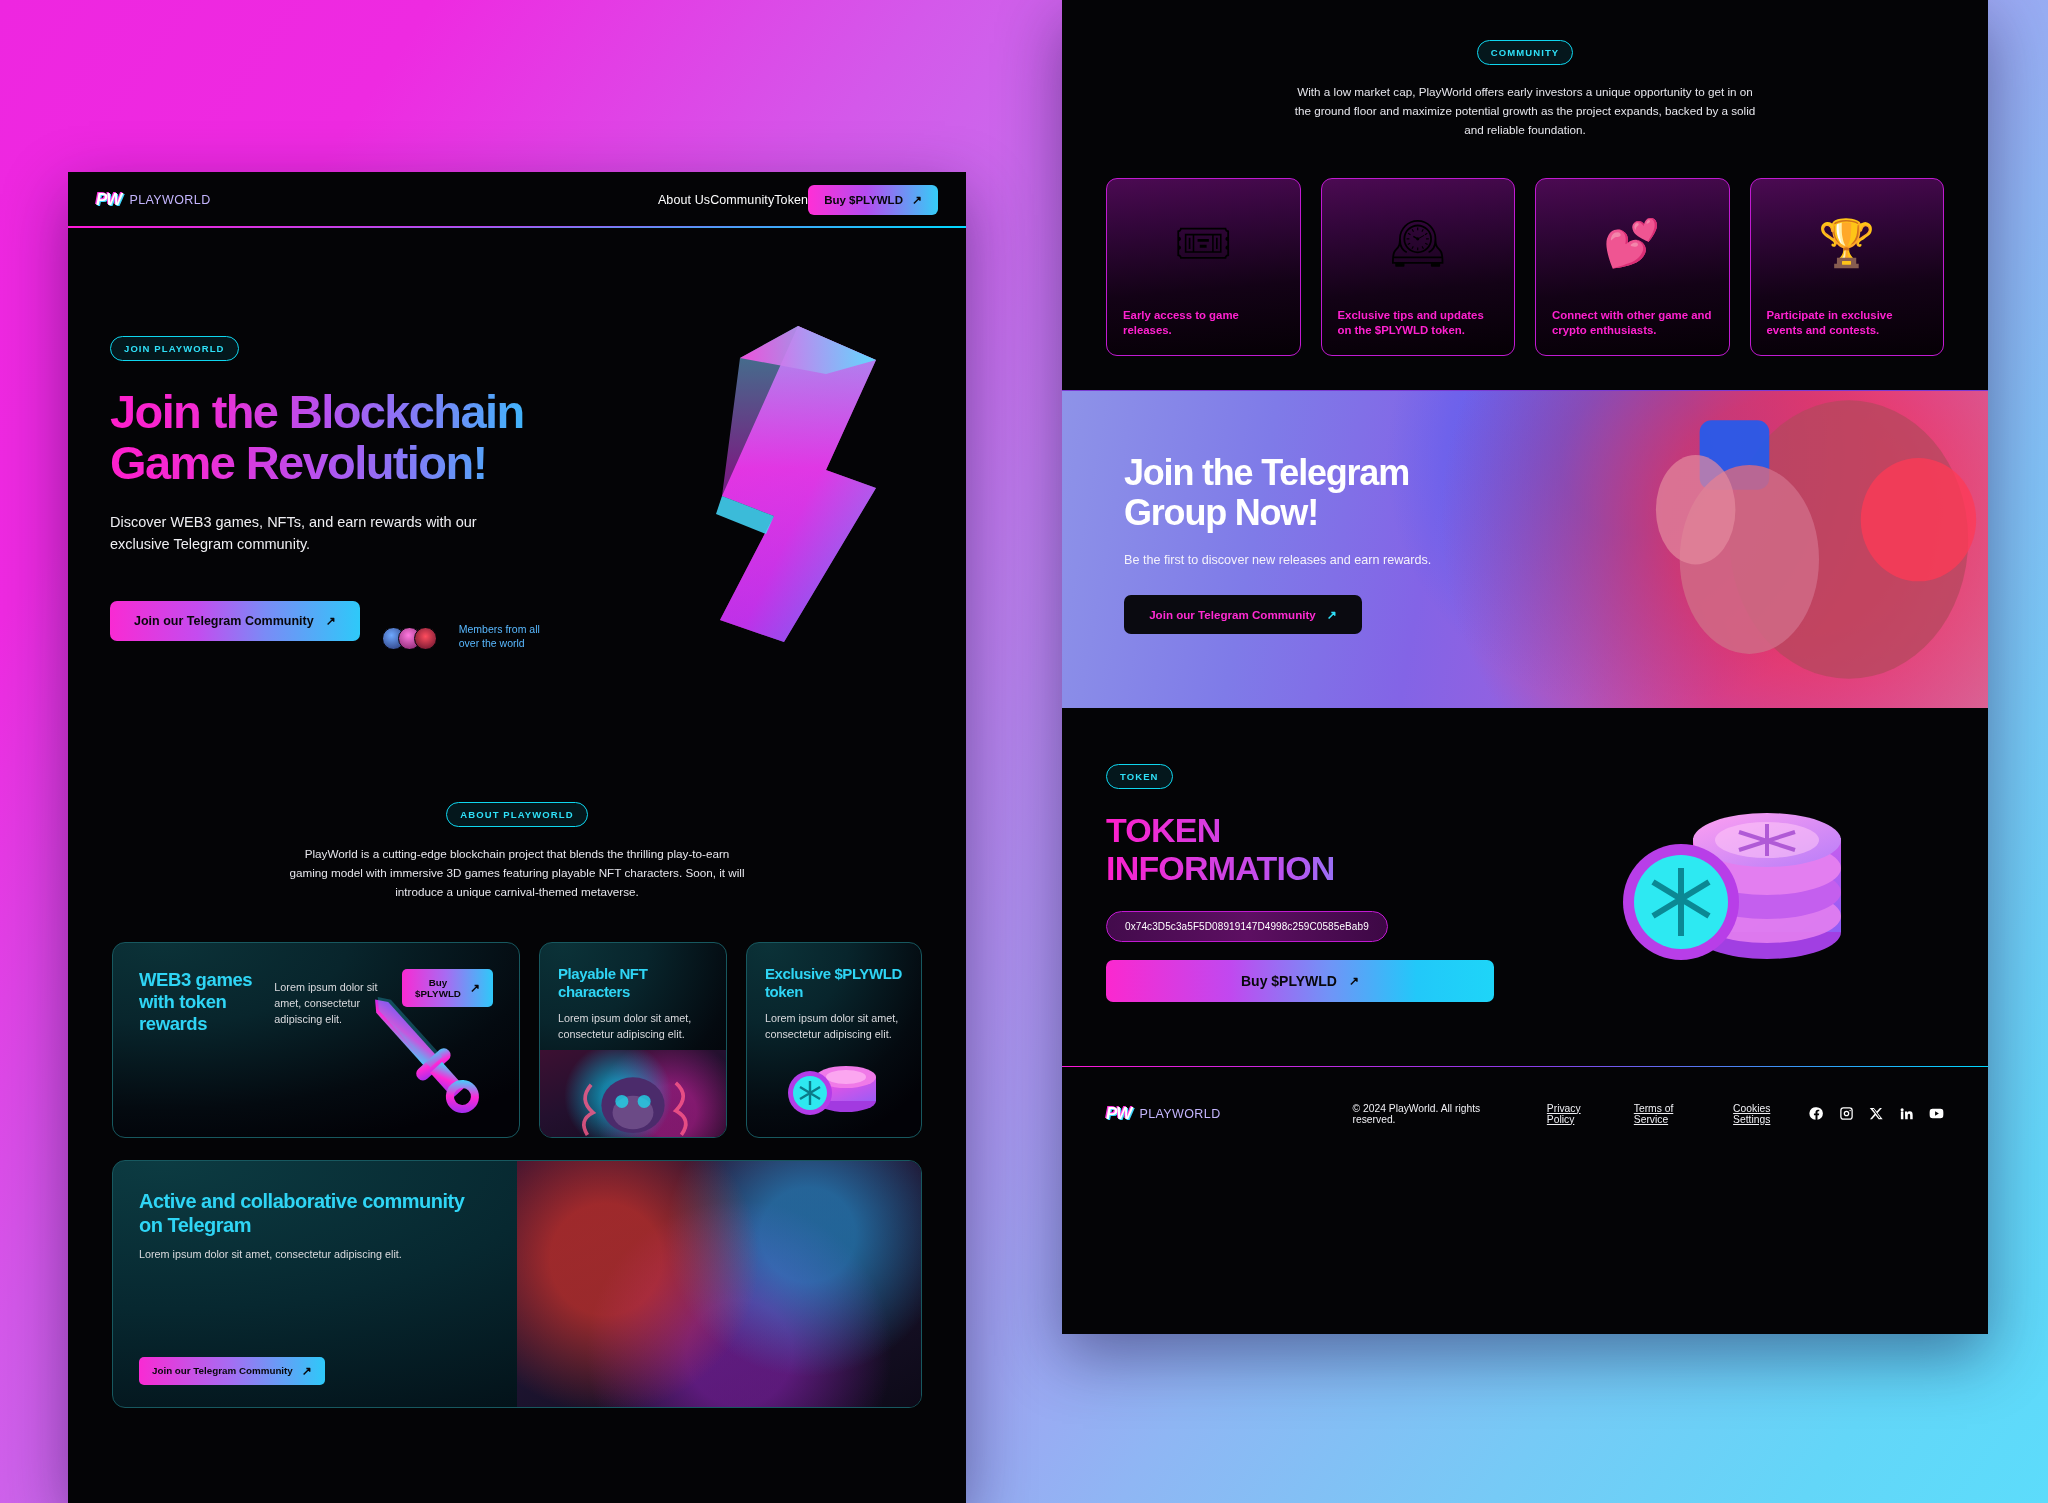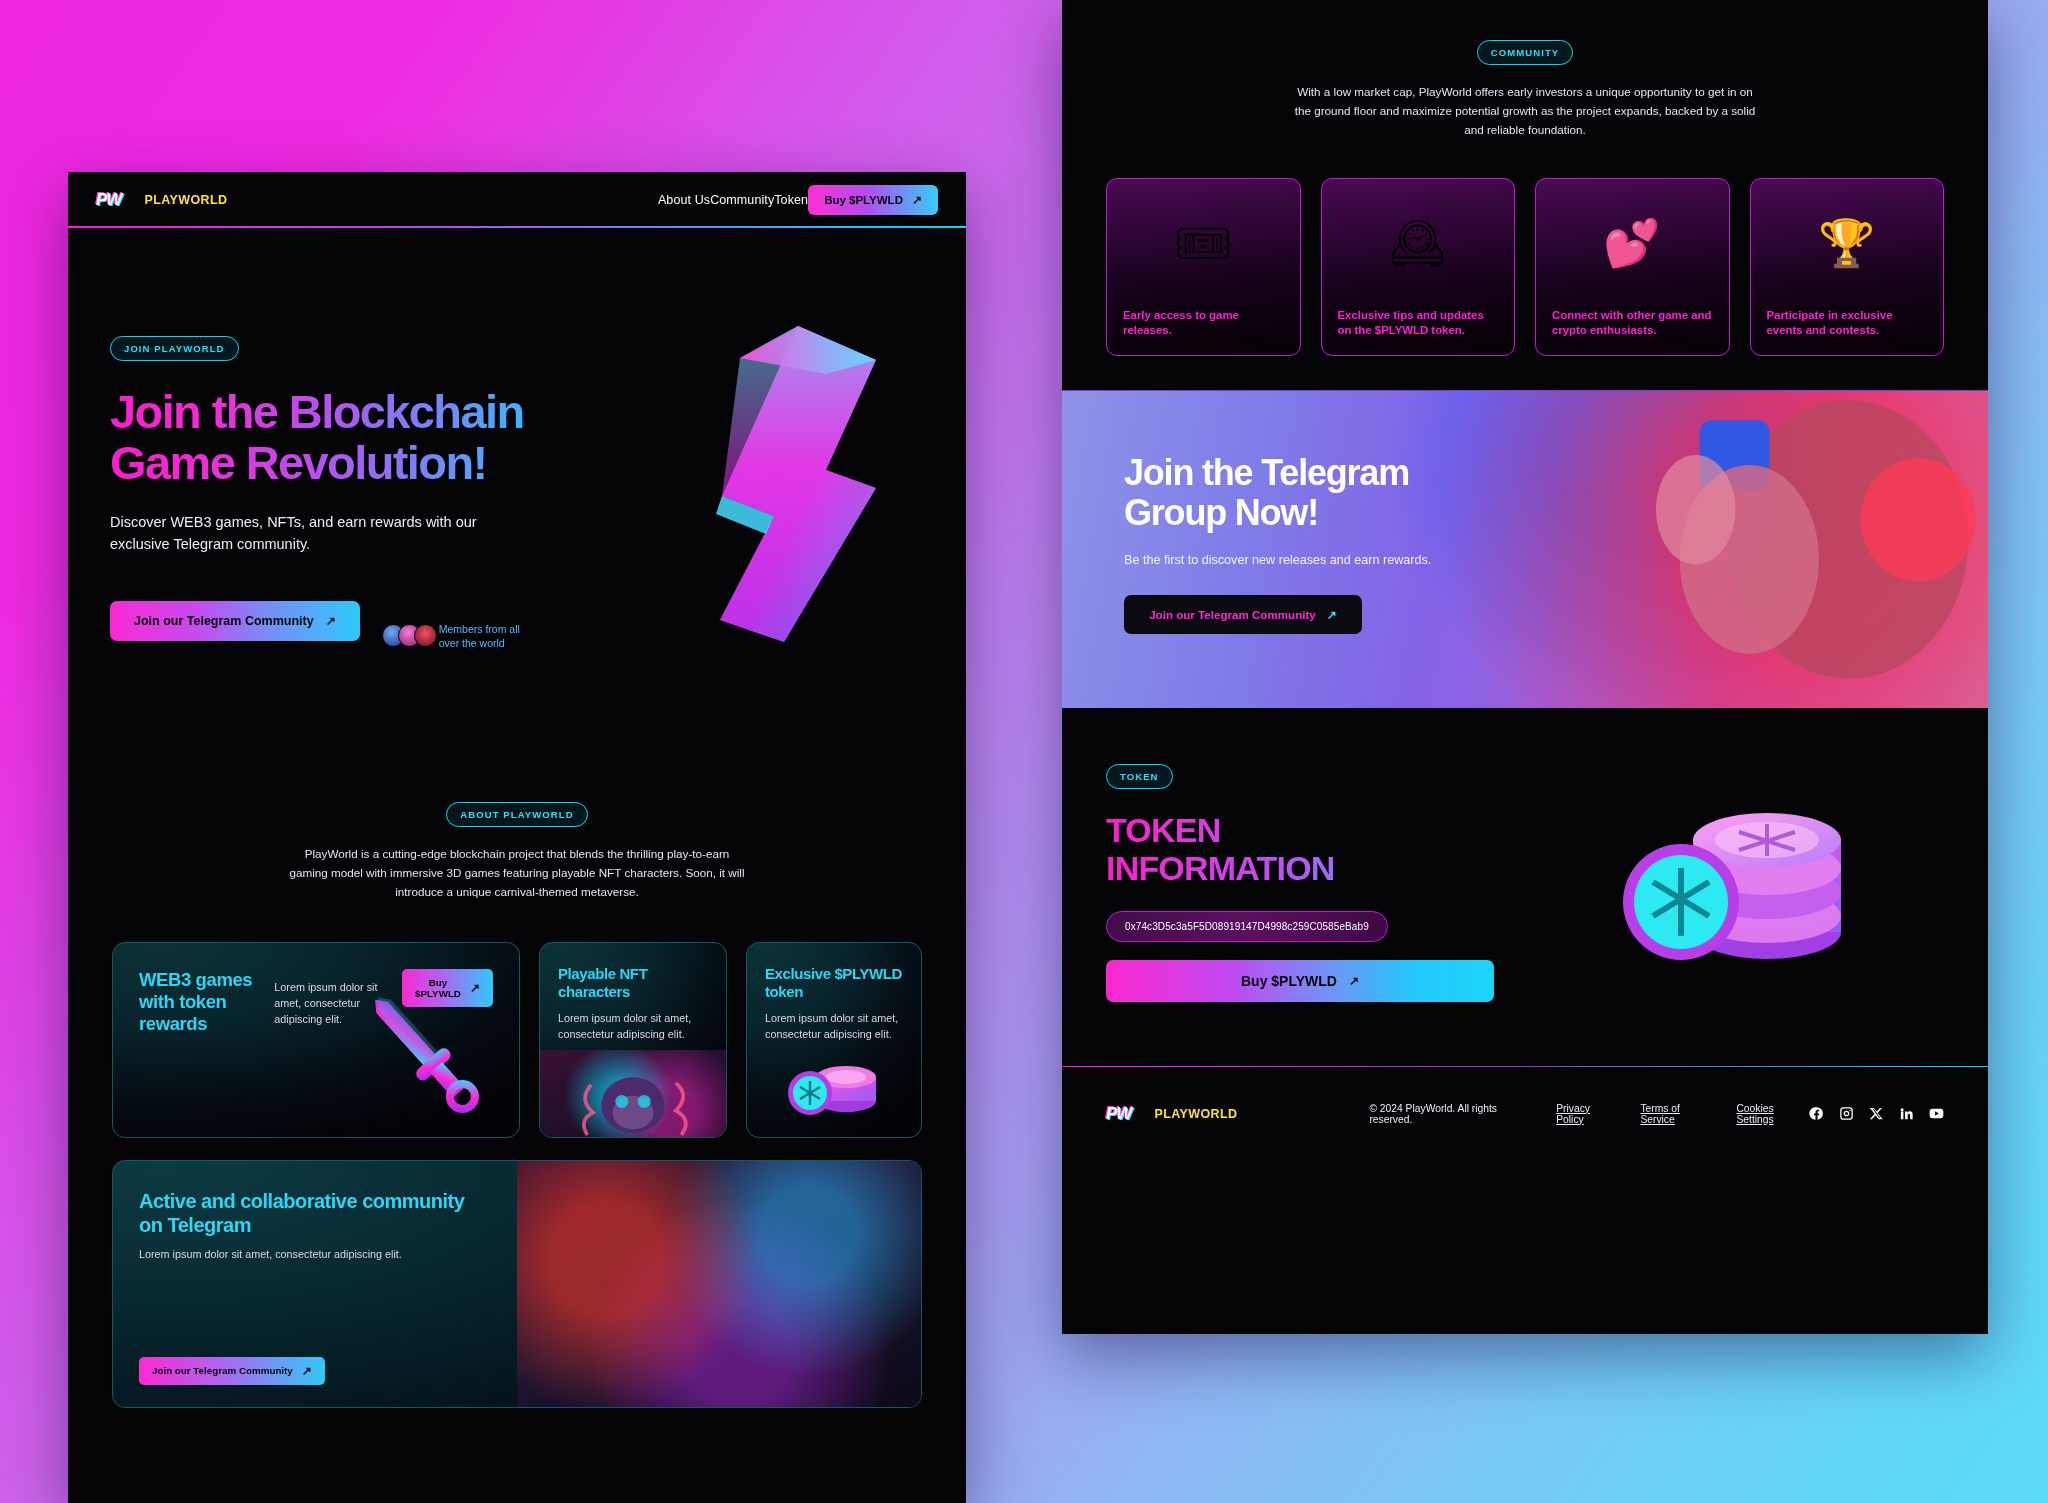--- a/index.html
+++ b/index.html
@@ -34,21 +34,21 @@
     background:linear-gradient(90deg,#ff18d8 0%,#c23ff0 45%,#00d9ff 100%);
   }
   .brand { display:flex; align-items:center; gap:8px; }
   .brand-mark {
     font-size: 17px; font-weight: 700; letter-spacing: -1px;
     color:#fff;
     text-shadow: -1.2px -1.2px 0 #ff35e0, 1.2px 1.2px 0 #3fd8ff;
     font-style: italic;
   }
   .brand-name {
-    color:#fde047; font-size:12.5px; font-weight:700; letter-spacing:.4px;margin-left:15px;
+    color:#c4b5fd; font-size:12.5px; font-weight:400; letter-spacing:.4px;
   }
   .nav-links { margin-left:auto; display:flex; align-items:center; }
   .nav-link { color:#fff; font-size:12.5px; letter-spacing:.1px; cursor:pointer; }
   .btn-grad {
     background: linear-gradient(90deg,#ff2fd6 0%,#b44cf0 45%,#35cdf7 100%);
     color:#07070b; border:none; border-radius:6px;
     font-size:11.5px; font-weight:600; padding:9px 16px;
     display:inline-flex; align-items:center; gap:9px; cursor:pointer;
     font-family:"Liberation Sans",sans-serif;
   }
@@ -73,21 +73,21 @@
     max-width: 400px;
   }
   .hero-cta { display:flex; align-items:center; gap:22px; margin-top:38px; }
   .btn-wide {
     background: linear-gradient(90deg,#f92ad3 0%,#c44cef 35%,#7a8bf6 62%,#2ec9f9 100%);
     border:none; border-radius:7px; color:#08080c;
     font-size:12.5px; font-weight:600; padding:13px 24px; min-width:236px;
     display:inline-flex; align-items:center; justify-content:center; gap:12px;
     cursor:pointer; font-family:"Liberation Sans",sans-serif;
   }
-  .members { display:flex; align-items:center; gap:2px;margin-top:29px; }
+  .members { display:flex; align-items:flex-end; gap:22px;margin-top:29px; }
   .avatars { display:flex; }
   .avatars span {
     width:23px; height:23px; border-radius:50%; display:block;
     border:1.6px solid #050509; margin-left:-7px;
   }
   .avatars span:first-child{ margin-left:0; }
   .members-txt { color:#59b9ff; font-size:10.5px; line-height:1.35; max-width:96px; }
 
   
   .about { text-align:center; padding: 14px 0 0; }

